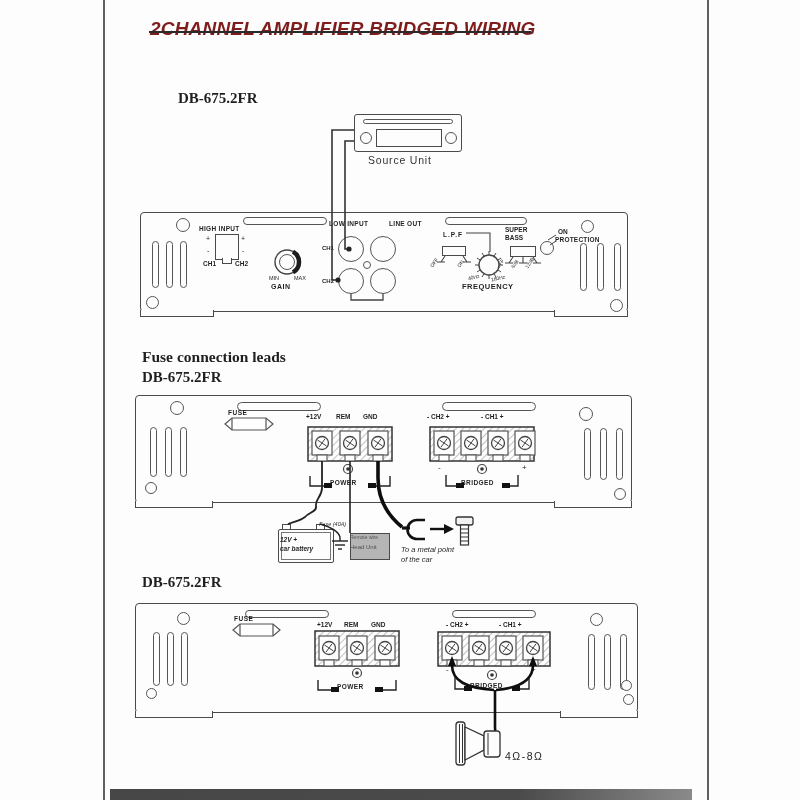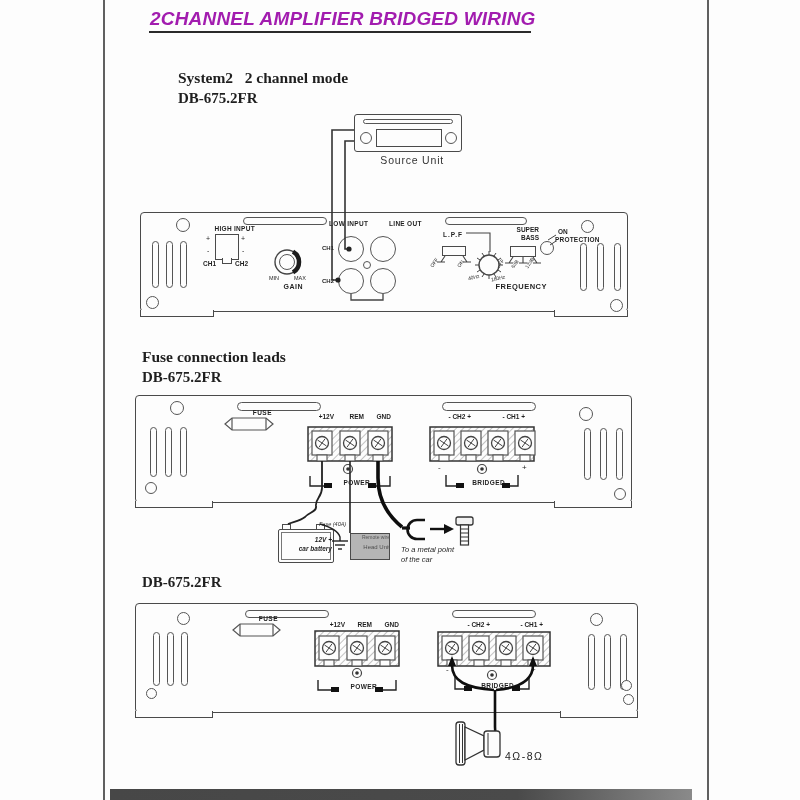--- a/index.html
+++ b/index.html
@@ -5,42 +5,41 @@
   html,body{margin:0;padding:0;background:#fff;}
   .page{position:relative;width:800px;height:800px;background:#fdfdfd;overflow:hidden;
         font-family:"Liberation Sans",sans-serif;}
   .page *{box-sizing:border-box;}
   .abs{position:absolute;}
   .lbl{position:absolute;color:#1f1f1f;white-space:pre;line-height:1.1;
        font-family:"Liberation Sans",sans-serif;}
   .bb{font-weight:bold;}
   .it{font-style:italic;}
   .ser{font-family:"Liberation Serif",serif;}
-  .ctr{text-align:right;}
+  .ctr{text-align:left;}
   .chassis{position:absolute;border:1.5px solid #4a4a4a;border-radius:4px;background:#fdfdfd;}
   .foot{position:absolute;background:#fdfdfd;border:1.5px solid #4a4a4a;border-top:none;}
   .scw{position:absolute;border-radius:50%;border:1.3px solid #555;background:#fdfdfd;}
   .vent{position:absolute;border-radius:4px;border:1.3px solid #555;background:#fdfdfd;}
   .slot{position:absolute;border-radius:5px;border:1.2px solid #555;background:#fdfdfd;}
   .boxline{position:absolute;border:1.3px solid #4a4a4a;background:#fdfdfd;}
   svg.overlay{position:absolute;left:0;top:0;pointer-events:none;}
 </style>
 </head>
 <body>
 
 <div class="page">
 
   <div class="abs" style="left:103px;top:0;width:2px;height:800px;background:#606060;"></div>
   <div class="abs" style="left:707px;top:0;width:2px;height:800px;background:#606060;"></div>
   <div class="abs" style="left:110px;top:789px;width:582px;height:11px;background:linear-gradient(90deg,#474747 0%,#4a4a4a 70%,#8a8a8a 100%);"></div>
 
-  <div class="lbl bb it" style="left:150px;top:9px;font-size:19px;letter-spacing:0.2px;color:#a21caf;">2CHANNEL AMPLIFIER BRIDGED WIRING</div>
+  <div class="lbl bb it" style="left:150px;top:19px;font-size:19px;letter-spacing:0.2px;color:#7f1d1d;">2CHANNEL AMPLIFIER BRIDGED WIRING</div>
   <div class="abs" style="left:149px;top:31px;width:382px;height:2px;background:#2a2a2a;"></div>
 
-  <div class="lbl bb ser" style="left:178px;top:69px;font-size:15.5px;">System2   2 channel mode</div>
   <div class="lbl bb ser" style="left:178px;top:90px;font-size:15px;">DB-675.2FR</div>
 
   <div class="boxline" style="left:354px;top:114px;width:108px;height:38px;border-width:1.5px;border-radius:3px;"></div>
   <div class="slot" style="left:363px;top:119px;width:90px;height:5px;"></div>
   <div class="boxline" style="left:376px;top:129px;width:66px;height:18px;"></div>
   <div class="scw" style="left:360px;top:132px;width:12px;height:12px;"></div>
   <div class="scw" style="left:445px;top:132px;width:12px;height:12px;"></div>
   <div class="lbl ctr" style="left:368px;top:155px;width:76px;font-size:10.5px;letter-spacing:0.8px;color:#333;">Source Unit</div>
 
   <div class="chassis" style="left:140px;top:212px;width:488px;height:100px;"></div>
@@ -84,21 +83,21 @@
   <div class="scw" style="left:370px;top:268px;width:26px;height:26px;border-width:1.4px;"></div>
   <div class="scw" style="left:363px;top:261px;width:8px;height:8px;border-width:1.2px;"></div>
 
   <div class="lbl bb" style="left:443px;top:231px;font-size:6.5px;letter-spacing:1px;">L.P.F</div>
   <div class="boxline" style="left:442px;top:246px;width:24px;height:10px;"></div>
   <div class="lbl" style="left:434px;top:263px;font-size:5px;transform:rotate(-55deg);transform-origin:left bottom;">OFF</div>
   <div class="lbl" style="left:461px;top:263px;font-size:5px;transform:rotate(-55deg);transform-origin:left bottom;">ON</div>
 
   <div class="lbl" style="left:468px;top:275px;font-size:5px;transform:rotate(-12deg);">40Hz</div>
   <div class="lbl" style="left:491px;top:276px;font-size:5px;transform:rotate(-12deg);">180Hz</div>
-  <div class="lbl bb ctr" style="left:481px;top:283px;width:66px;font-size:7.5px;letter-spacing:0.5px;">FREQUENCY</div>
+  <div class="lbl bb ctr" style="left:462px;top:283px;width:66px;font-size:7.5px;letter-spacing:0.5px;">FREQUENCY</div>
 
   <div class="lbl bb ctr" style="left:505px;top:226px;width:34px;font-size:6.5px;">SUPER</div>
   <div class="lbl bb ctr" style="left:505px;top:234px;width:34px;font-size:6.5px;">BASS</div>
   <div class="boxline" style="left:510px;top:246px;width:26px;height:11px;"></div>
   <div class="lbl" style="left:500px;top:264px;font-size:5px;transform:rotate(-55deg);transform-origin:left bottom;">OFF</div>
   <div class="lbl" style="left:515px;top:264px;font-size:5px;transform:rotate(-55deg);transform-origin:left bottom;">6dB</div>
   <div class="lbl" style="left:529px;top:264px;font-size:5px;transform:rotate(-55deg);transform-origin:left bottom;">12dB</div>
 
   <div class="scw" style="left:540px;top:241px;width:14px;height:14px;border-width:1.4px;"></div>
   <div class="lbl bb" style="left:558px;top:228px;font-size:6.5px;">ON</div>

